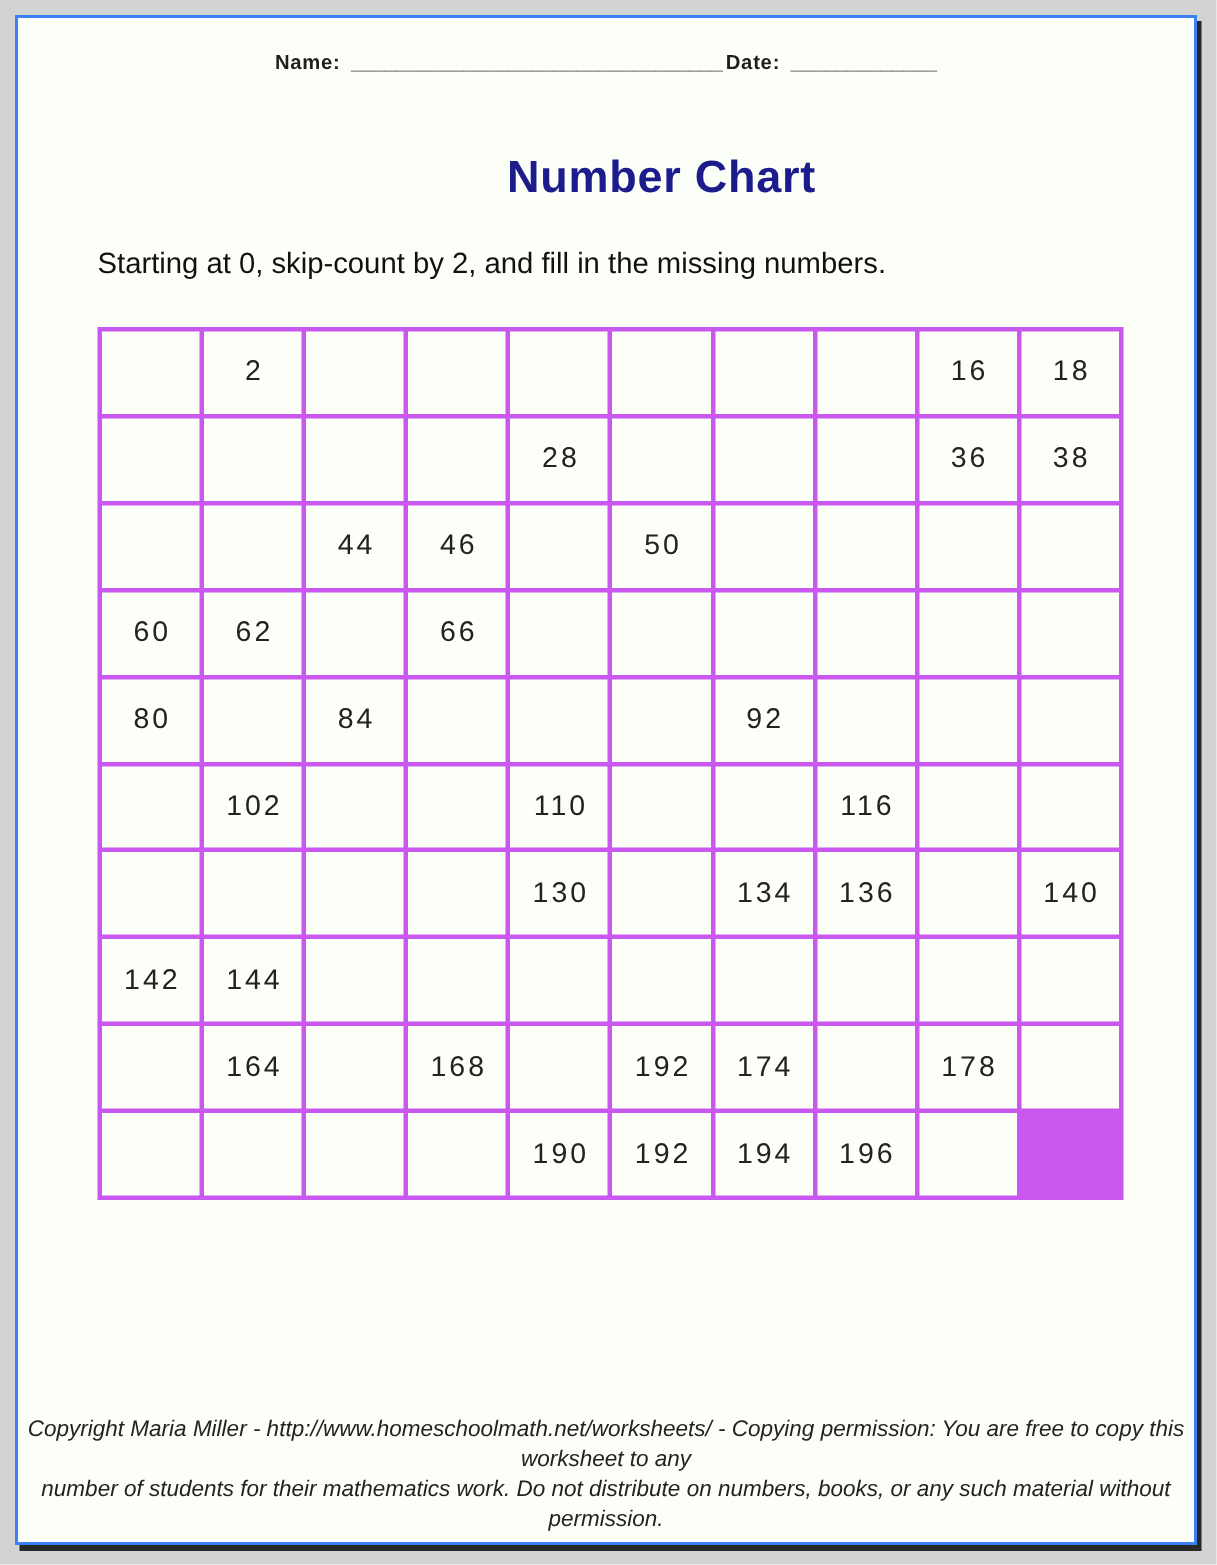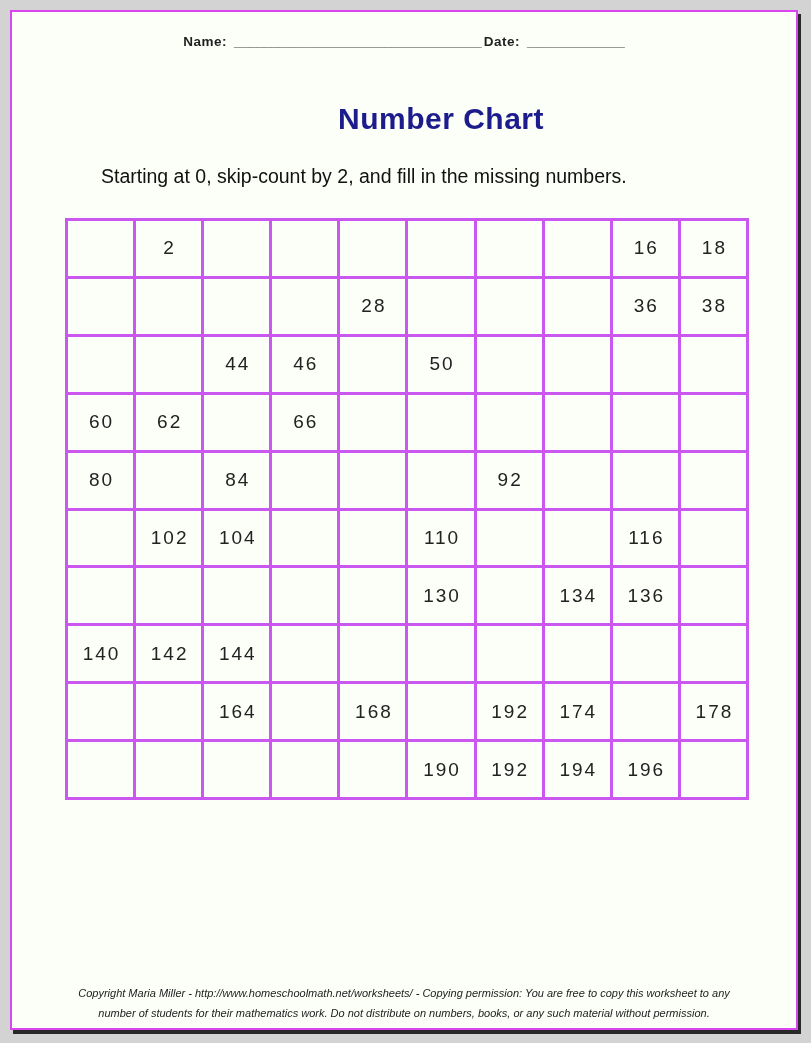--- a/index.html
+++ b/index.html
@@ -13,60 +13,60 @@
   html,body{margin:0;padding:0;}
   body{
     width:811px;height:1043px;position:relative;overflow:hidden;
     background:var(--outer-bg);
     font-family:"Liberation Sans", sans-serif;
     color:var(--ink);
   }
   .page{
     position:absolute;left:10px;top:10px;width:788px;height:1020px;
     background:var(--page-bg);
-    border:2px solid #d946ef;
+    border:2px solid #3b82f6;
     box-shadow:3px 4px 0 #282828;
   }
   .name-row{
     position:absolute;top:22px;left:0;width:100%;
     display:flex;justify-content:center;align-items:baseline;
     font-size:13.5px;white-space:pre;
   }
   .name-row .label{font-weight:bold;letter-spacing:.5px;}
   .name-row .line{color:#3a3a3a;margin-left:7px;letter-spacing:0;font-weight:bold;}
   .name-row .date-label{margin-left:2px;}
   .ws-title{
     position:absolute;top:90px;left:0;width:100%;
     text-align:center;
     font-size:30px;font-weight:bold;color:var(--title-color);
     letter-spacing:.5px;
     margin-left:37px;
   }
   .instruction{
     position:absolute;top:153px;left:53px;
-    font-size:19.5px;color:#111;margin-left:36px;
+    font-size:19.5px;color:#111;
   }
   .number-grid{
     position:absolute;top:206px;left:53px;
     width:684px;height:582px;
     background:var(--grid-line);
     display:grid;
     grid-template-columns:repeat(10,1fr);
     grid-template-rows:repeat(10,1fr);
     gap:3px;padding:3px;
   }
   .number-grid .cell{
     background:var(--page-bg);
     display:flex;align-items:center;justify-content:center;
     font-size:19px;letter-spacing:2px;color:#222;
     text-indent:2px; 
   }
   .footer{
     position:absolute;bottom:5px;left:0;width:100%;
-    text-align:center;font-style:italic;font-size:11px;color:#222;
+    text-align:center;font-style:italic;font-size:15px;color:#222;
     line-height:20px;
   }
 </style>
 </head>
 <body>
 
 <div class="page">
 
   <div class="name-row">
     <span class="label">Name:</span>
@@ -125,21 +125,20 @@
       <div class="cell">84</div>
       <div class="cell"></div>
       <div class="cell"></div>
       <div class="cell"></div>
       <div class="cell">92</div>
       <div class="cell"></div>
       <div class="cell"></div>
       <div class="cell"></div>
       <div class="cell"></div>
       <div class="cell">102</div>
-      <div class="cell">104</div>
       <div class="cell"></div>
       <div class="cell"></div>
       <div class="cell">110</div>
       <div class="cell"></div>
       <div class="cell"></div>
       <div class="cell">116</div>
       <div class="cell"></div>
       <div class="cell"></div>
       <div class="cell"></div>
       <div class="cell"></div>

